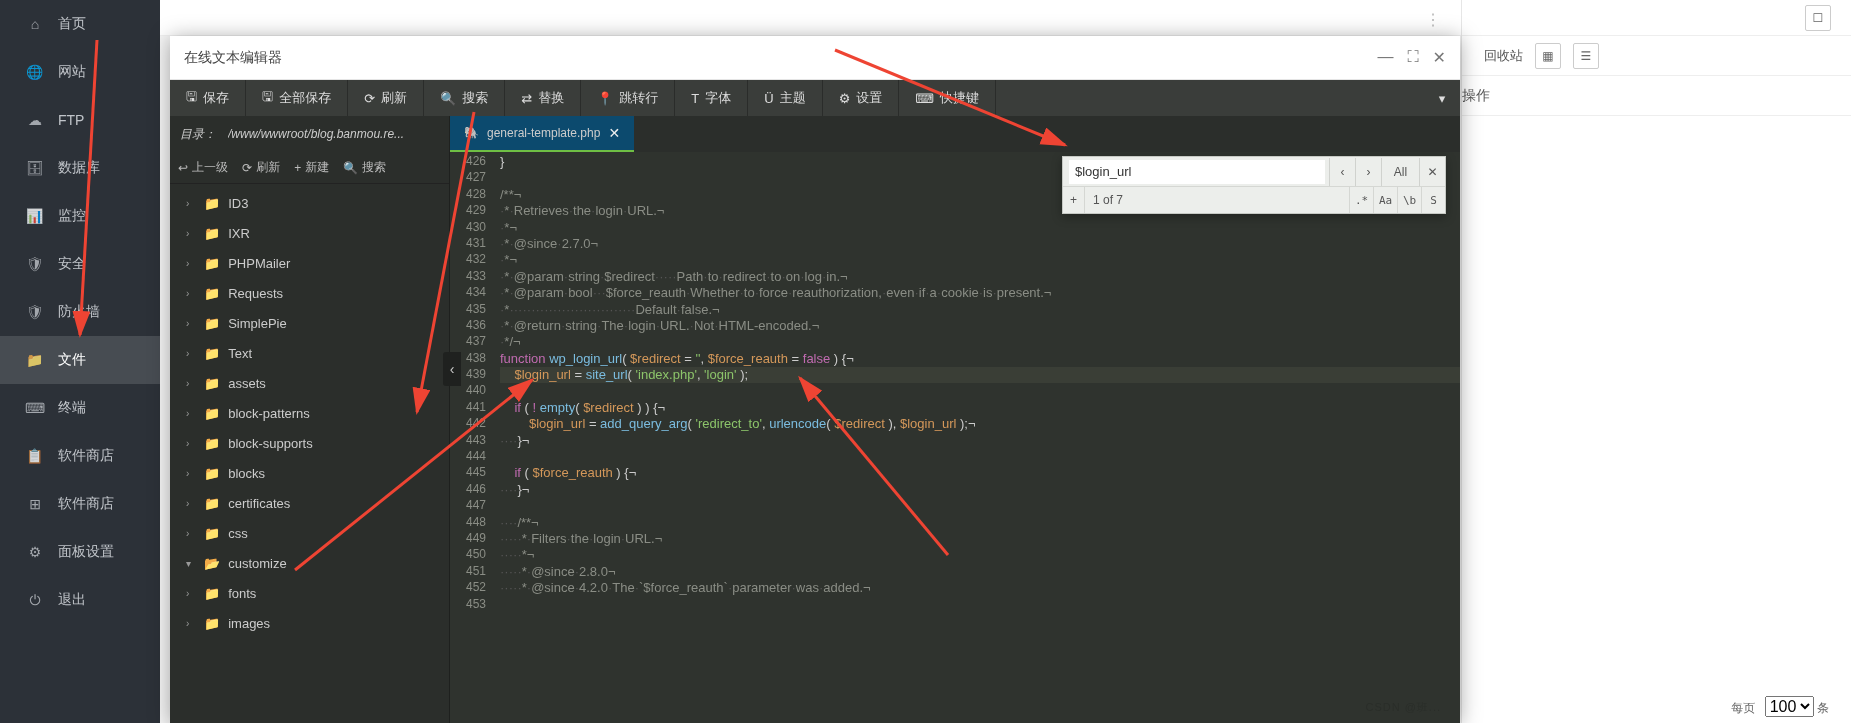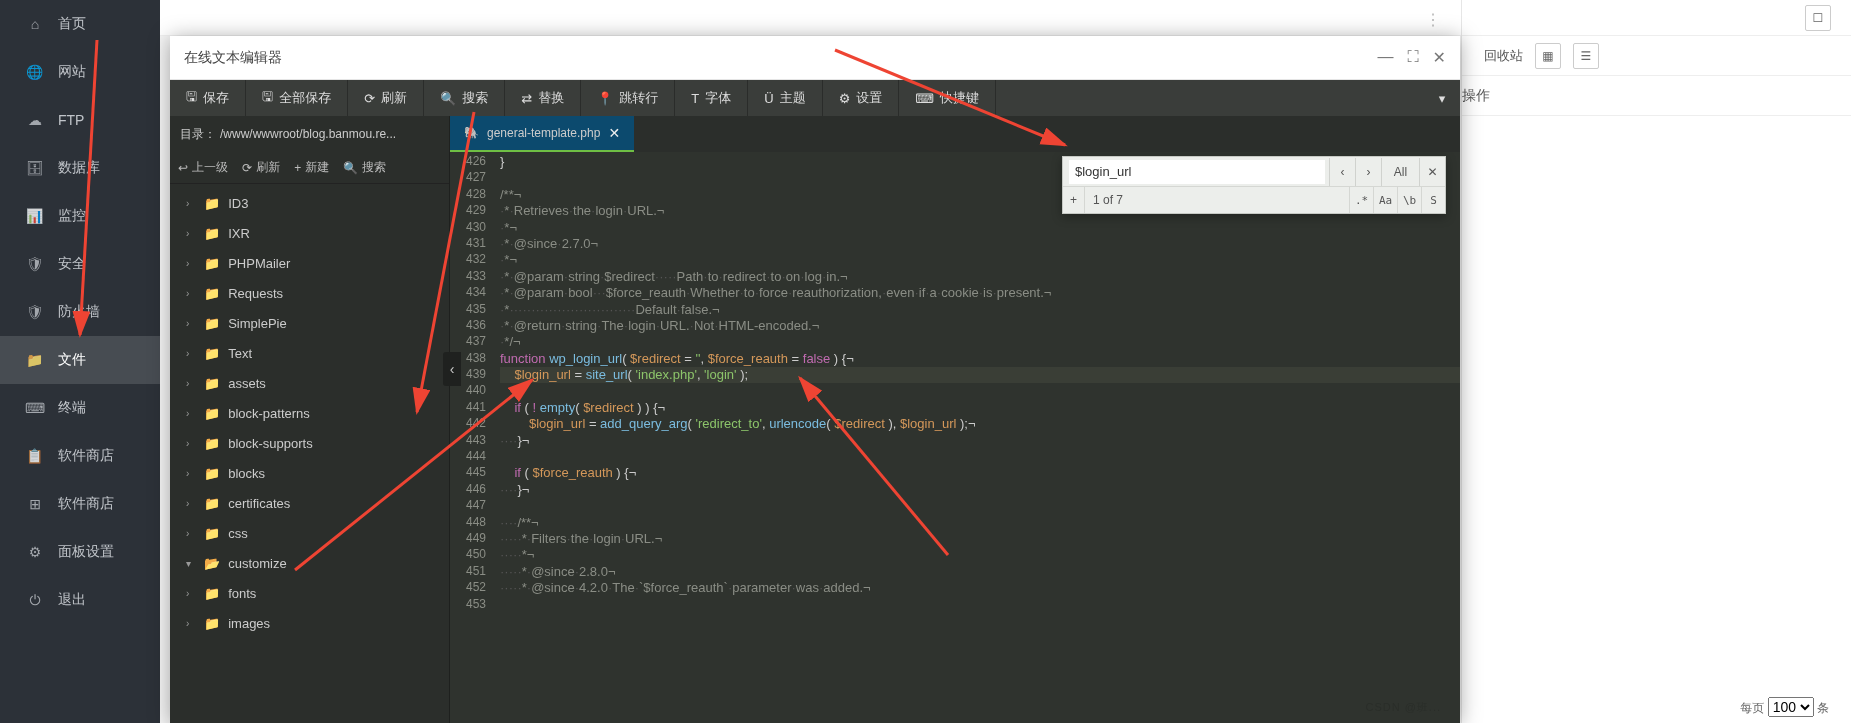--- a/index.html
+++ b/index.html
@@ -11,40 +11,40 @@
 .sidebar-item.active { background: #474c52; color: #fff; }
 .side-icon { width: 18px; display: inline-flex; justify-content: center; opacity: .8; }
 
 
 .right-strip { position: absolute; right: 0; top: 0; width: 390px; height: 100%; background: #fff; border-left: 1px solid #e6e6e6; }
 .right-strip .row1 { height: 36px; border-bottom: 1px solid #eee; display: flex; align-items: center; justify-content: flex-end; padding-right: 20px; gap: 10px; font-size: 12px; color: #666; }
 .right-strip .row2 { height: 40px; border-bottom: 1px solid #eee; display: flex; align-items: center; padding: 0 22px; gap: 12px; font-size: 13px; color: #555; }
 .right-strip .row3 { height: 40px; border-bottom: 1px solid #eee; display: flex; align-items: center; justify-content: flex-start; padding-right: 28px; font-size: 14px; color: #555; }
 .sq-btn { width: 26px; height: 26px; border: 1px solid #ccc; display: inline-flex; align-items: center; justify-content: center; font-size: 12px; color: #666; border-radius: 2px; }
 .right-bottom { position: absolute; bottom: 6px; right: 22px; font-size: 12px; color: #666; }
-.right-bottom select { font-size: 14px; }
+.right-bottom select { font-size: 16px; margin-left: 6px; }
 
 
 .backbar { position: absolute; left: 160px; top: 0; right: 390px; height: 36px; background: #fff; border-bottom: 1px solid #f0f0f0; }
 .backbar .dots { position: absolute; right: 20px; top: 10px; color: #bbb; font-size: 16px; }
 
 
 .editor { position: absolute; left: 170px; top: 36px; width: 1290px; height: calc(100% - 36px); background: #2f332e; box-shadow: 0 2px 20px rgba(0,0,0,.35); display: flex; flex-direction: column; }
 
 .editor-title { height: 44px; background: #fff; display: flex; align-items: center; justify-content: space-between; padding: 1px 14px; font-size: 14px; color: #444; border-bottom: 1px solid #e5e5e5; }
 .editor-title .ctrls { display: flex; gap: 14px; color: #777; }
 .editor-title .ctrls span { cursor: pointer; font-size: 16px; }
 
 .toolbar { height: 36px; background: #3a3d3a; display: flex; align-items: center; color: #ddd; font-size: 13px; }
 .toolbar .tbtn { display: flex; align-items: center; gap: 6px; height: 100%; padding: 0 16px; border-right: 1px solid #2a2c2a; cursor: pointer; white-space: nowrap; }
 .toolbar .spacer { flex: 1; }
 .toolbar .expand { width: 36px; text-align: center; cursor: pointer; }
 
 .tabs-row { height: 36px; background: #2b2e2b; display: flex; align-items: stretch; color: #ccc; font-size: 12px; }
-.path-box { width: 280px; display: flex; align-items: center; padding: 0 10px; border-right: 1px solid #1f211f; gap: 4px; }
+.path-box { width: 280px; display: flex; align-items: center; padding: 0 10px; border-right: 1px solid #1f211f; gap: 12px; font-style: italic; }
 .file-tab { display: flex; align-items: center; padding: 0 14px; gap: 8px; border-bottom: 2px solid #6fbf44; background: #0c4a6e; }
 .file-tab .dot { color: #6aa3d5; }
 .file-tab .close { color: #eee; cursor: pointer; font-size: 14px; }
 
 .body-row { flex: 1; display: flex; min-height: 0; }
 
 
 .tree-panel { width: 280px; background: #2b2e2b; color: #ccc; display: flex; flex-direction: column; border-right: 1px solid #1e201e; font-size: 13px; }
 .tree-toolbar { height: 32px; display: flex; align-items: center; padding: 0 8px; gap: 14px; border-bottom: 1px solid #222; font-size: 12px; color: #bbb; }
 .tree-toolbar span { cursor: pointer; display: inline-flex; align-items: center; gap: 4px; }

